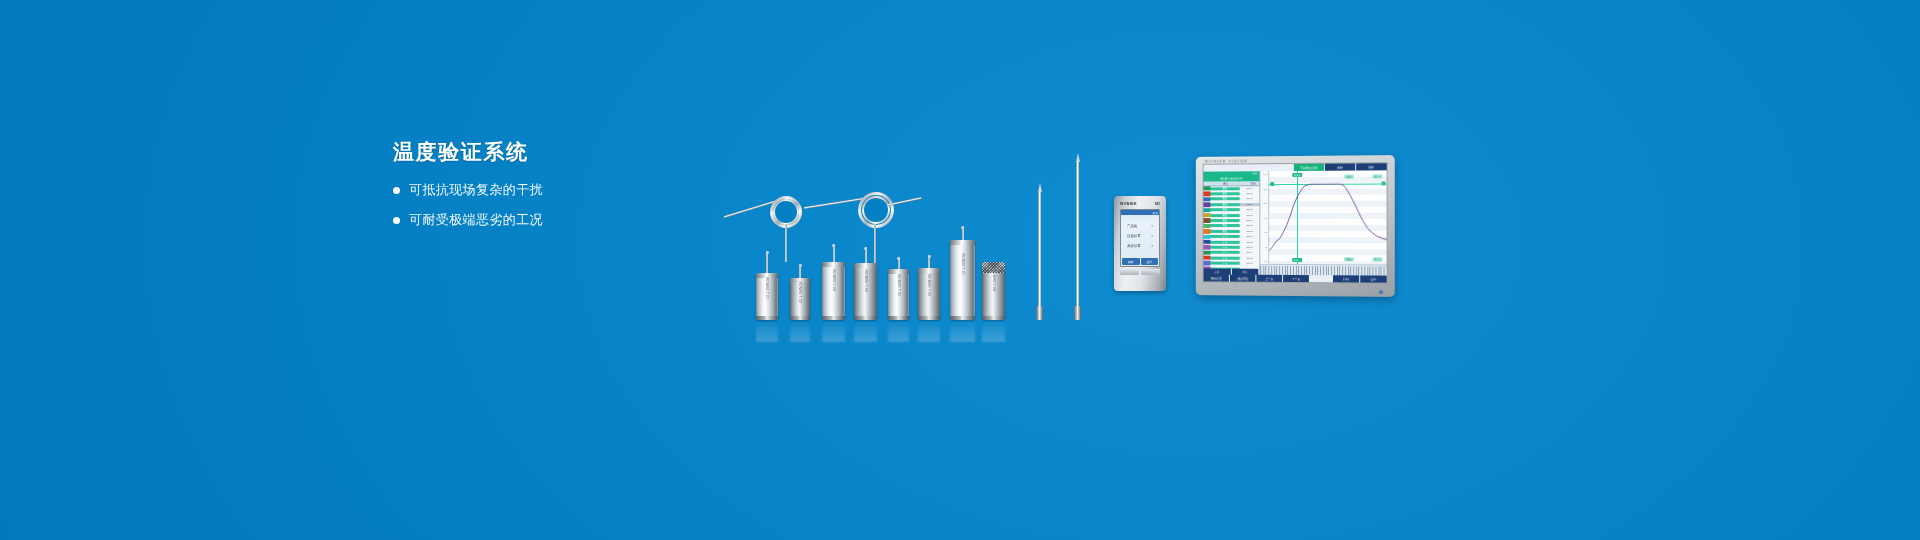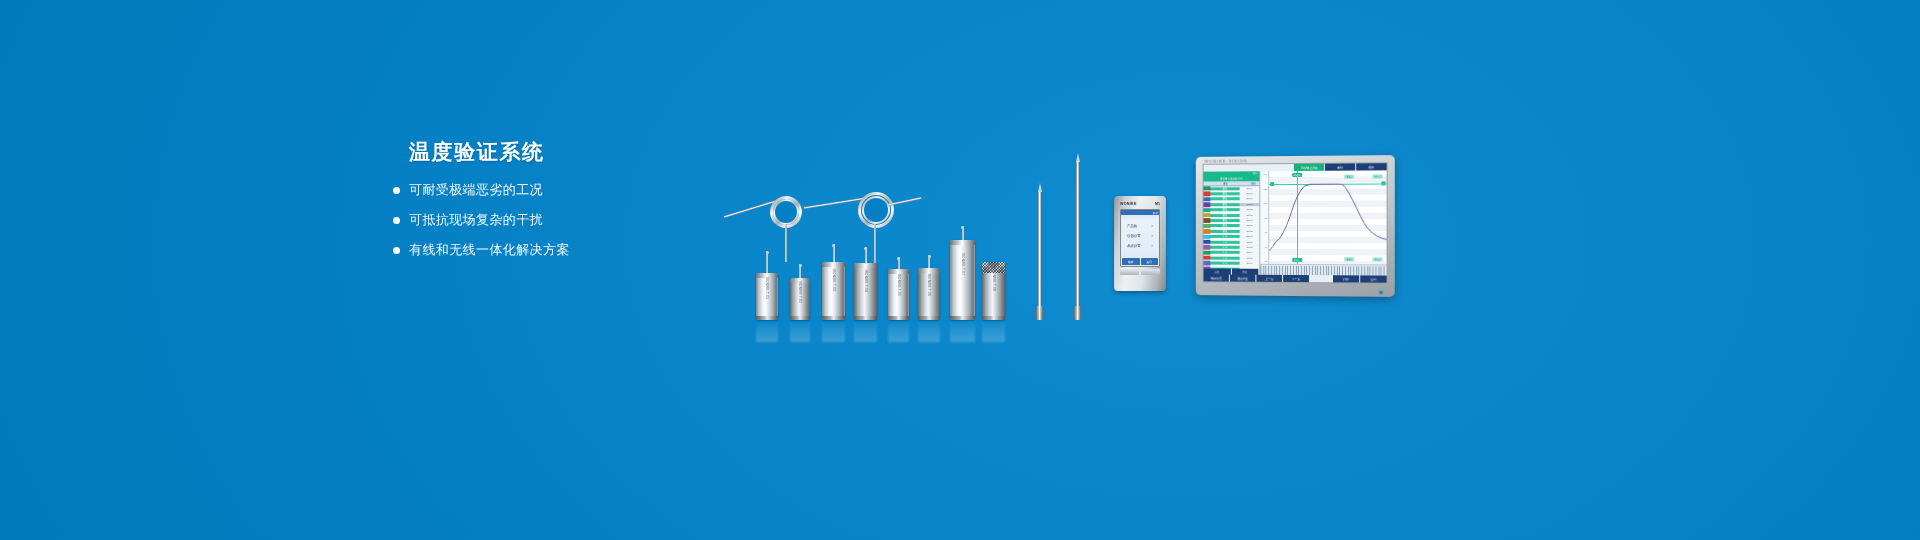--- a/index.html
+++ b/index.html
@@ -15,21 +15,20 @@
     background: radial-gradient(ellipse 1400px 900px at 62% 45%, #0f8cd0 0%, #0580c4 55%, #0077b8 100%);
     overflow:hidden;
   }
 
   
   .copy { position:absolute; left:393px; top:139px; width:430px; color:#fff; }
   .title {
     font-size:21px; font-weight:bold; letter-spacing:1.6px;
     line-height:1.2; color:#ffffff; white-space:nowrap;
     text-shadow:0 1px 2px rgba(0,30,60,.25);
-    margin-left:16px;
   }
   .subtitle {
     margin-top:20px; font-size:13px; font-weight:400;
     letter-spacing:.4px; color:#eaf6ff; white-space:nowrap;
   }
   .bullets { margin-top:17px; list-style:none; }
   .bullet {
     display:flex; align-items:center; gap:9px;
     font-size:13px; color:#f2faff; letter-spacing:.4px;
     margin-bottom:12px; white-space:nowrap;
@@ -234,29 +233,25 @@
 </head>
 <body>
 
 <div class="banner">
 
   <div class="copy">
     <div class="title">温度验证系统</div>
     <ul class="bullets">
       <li class="bullet">
         <span class="dot"></span>
-        <span>可耐受极端恶劣的工况</span>
-      </li>
-      <li class="bullet">
-        <span class="dot"></span>
         <span>可抵抗现场复杂的干扰</span>
       </li>
       <li class="bullet">
         <span class="dot"></span>
-        <span>有线和无线一体化解决方案</span>
+        <span>可耐受极端恶劣的工况</span>
       </li>
     </ul>
   </div>
 
   <div class="scene">
 
     <div class="coil" style="left:24px; top:76px; width:80px; height:40px;">
       <div class="coil-wire" style="left:0; top:20px; width:56px; transform:rotate(-17deg);"></div>
       <div class="coil-ring" style="left:46px; top:0px; width:32px; height:32px;"></div>
       <div class="coil-ring" style="left:49px; top:3px; width:26px; height:26px; border-width:2.5px;"></div>

